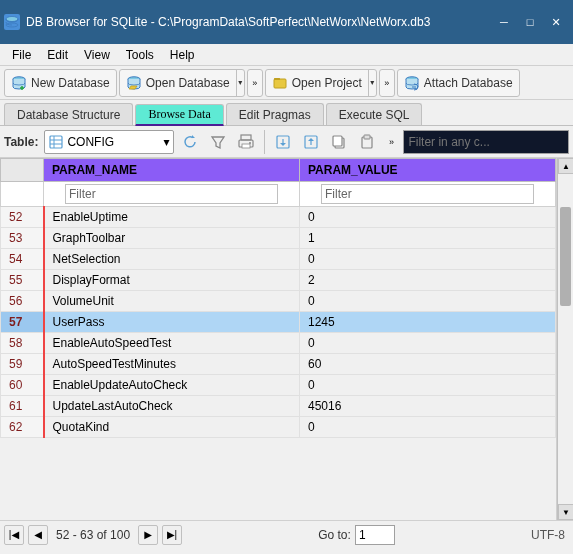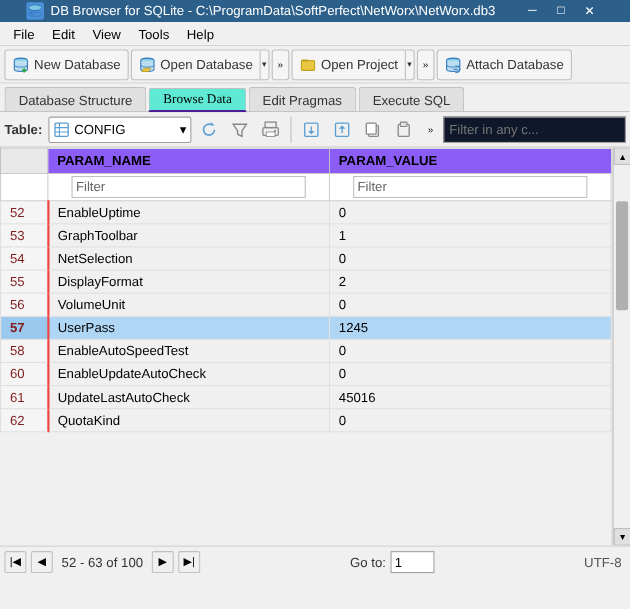--- a/index.html
+++ b/index.html
@@ -8,24 +8,24 @@
       font-size: 12px;
       background: #f0f0f0;
       width: 573px;
       height: 554px;
       overflow: hidden;
     }
     
     .title-bar {
       background: #2c5f8a;
       color: white;
-      height: 20px;
-      display: flex;
-      align-items: center;
-      padding: 0 24px;
+      height: 44px;
+      display: flex;
+      align-items: center;
+      padding: 0 4px;
       font-size: 12px;
       user-select: none;
     }
     .title-bar-icon {
       width: 16px;
       height: 16px;
       margin-right: 6px;
       background: #4a90d9;
       border-radius: 2px;
       display: flex;
@@ -615,20 +615,25 @@
               <td style="font-weight: bold;">57</td>
               <td>UserPass</td>
               <td>1245</td>
             </tr>
             <tr>
               <td>58</td>
               <td>EnableAutoSpeedTest</td>
               <td>0</td>
             </tr>
             <tr>
+              <td>59</td>
+              <td>AutoSpeedTestMinutes</td>
+              <td>60</td>
+            </tr>
+            <tr>
               <td>60</td>
               <td>EnableUpdateAutoCheck</td>
               <td>0</td>
             </tr>
             <tr>
               <td>61</td>
               <td>UpdateLastAutoCheck</td>
               <td>45016</td>
             </tr>
             <tr>

